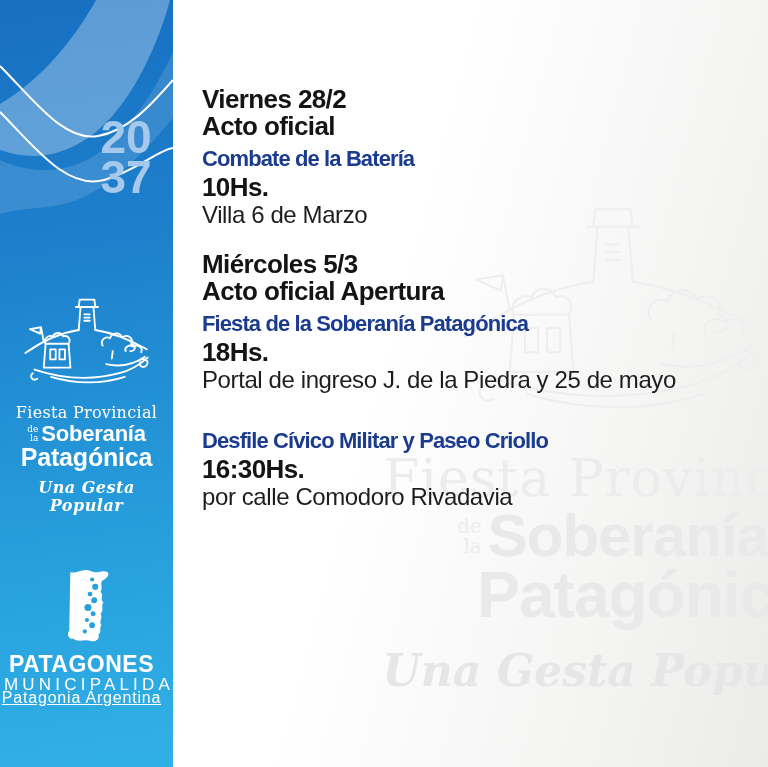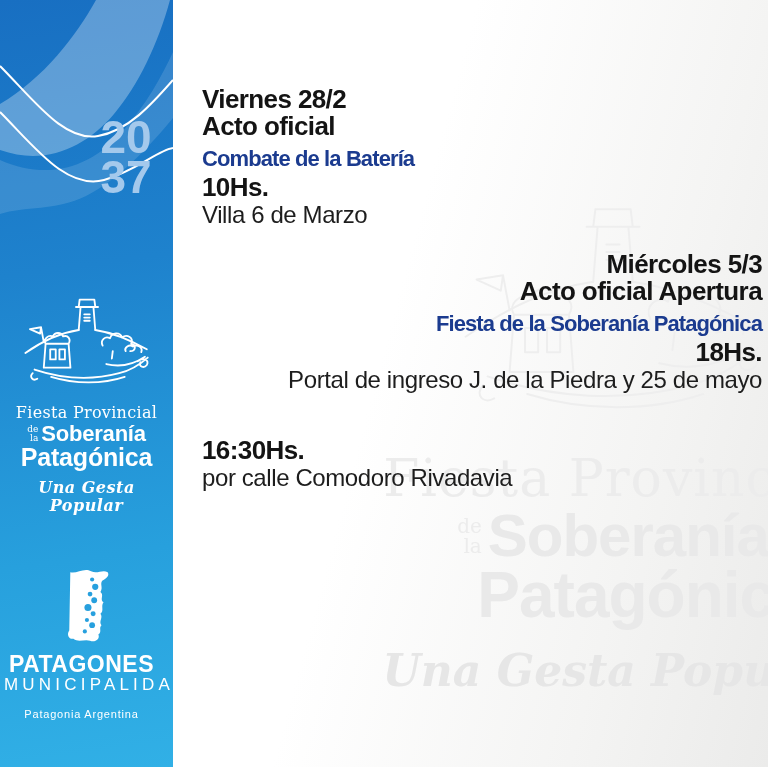--- a/index.html
+++ b/index.html
@@ -21,42 +21,42 @@
   .lrow{display:flex;align-items:center;justify-content:center;margin-top:1px;}
   .lsmall{font-family:"DejaVu Serif",serif;font-size:9px;line-height:9px;text-align:right;margin-right:3px;}
   .lmain{font-weight:800;font-size:22px;line-height:22px;letter-spacing:-0.2px;}
   .lmain2{font-weight:800;font-size:25px;line-height:25px;letter-spacing:-0.2px;}
   .ltag{font-family:"DejaVu Serif",serif;font-style:italic;font-weight:bold;font-size:16px;line-height:18px;margin-top:9px;letter-spacing:0.5px;}
 
   .muni{position:absolute;left:0;top:566px;width:163px;text-align:center;color:#fff;}
   .map{display:block;margin:0 auto;transform:translateX(7px);}
   .mname{font-weight:800;font-size:23px;line-height:24px;letter-spacing:0.5px;margin-top:5px;}
   .msub{font-size:17px;line-height:12px;letter-spacing:4.2px;margin-top:3px;margin-left:4px;}
-  .mregion{font-size:11px;line-height:14px;letter-spacing:0.8px;margin-top:16px;}
+  .mregion{font-size:16px;line-height:14px;letter-spacing:0.8px;margin-top:0;text-decoration:underline;}
 
   
   .main{position:absolute;left:173px;top:0;width:595px;height:767px;overflow:hidden;
     background:linear-gradient(105deg,#ffffff 38%,#f4f4f3 75%,#ebebea 100%);}
 
   .watermark{position:absolute;left:200px;top:196px;width:480px;text-align:center;z-index:1;color:#eeeeee;}
   .scene-w{width:330px;height:253px;stroke-width:0.9;}
   .w1{font-family:"DejaVu Serif",serif;font-size:52px;line-height:54px;letter-spacing:1px;color:#ececec;margin-top:2px;}
   .wrow{display:flex;align-items:center;justify-content:center;margin-top:2px;}
   .wsmall{font-family:"DejaVu Serif",serif;font-size:20px;line-height:20px;text-align:right;margin-right:6px;color:#ececec;}
   .wmain{font-weight:800;font-size:60px;line-height:58px;letter-spacing:-1px;color:#e9e9e9;}
   .wmain2{font-weight:800;font-size:64px;line-height:60px;letter-spacing:-1px;color:#e9e9e9;margin-left:60px;white-space:nowrap;}
   .wtag{font-family:"DejaVu Serif",serif;font-style:italic;font-weight:bold;font-size:44px;line-height:48px;margin-top:22px;color:#e6e6e6;white-space:nowrap;}
 
   .schedule{position:absolute;left:29px;top:86px;width:560px;z-index:2;}
   .block{margin:0;}
   .block .day,.block .etype,.block .time{font-weight:800;font-size:26px;line-height:27px;letter-spacing:-0.6px;color:#141414;}
   .block .title{font-weight:800;font-size:22px;line-height:27px;letter-spacing:-0.9px;color:#1b3b8f;margin:5px 0 2px;}
   .block .loc{font-weight:400;font-size:24px;line-height:27px;letter-spacing:-0.4px;color:#1d1d1d;}
   .block:nth-child(1){margin-bottom:23px;}
-  .block:nth-child(2){margin-bottom:44px;text-align:right;}
+  .block:nth-child(2){margin-bottom:34px;}
   .block:nth-child(3){margin-bottom:21px;}
 </style>
 </head>
 <body>
 
 <svg width="0" height="0" style="position:absolute" aria-hidden="true">
   <defs>
     <g id="scene">
 
       <path d="M68,14 L66,39 M82,14 L84,39 M63,14 L87,14 M66,14 L67,6 L83,6 L84,14 M72,22 h6 M72,25.5 h6 M72,29 h6"></path>
@@ -149,19 +149,20 @@
       <div class="block">
         <div class="day">Miércoles 5/3</div>
         <div class="etype">Acto oficial Apertura</div>
         <div class="title">Fiesta de la Soberanía Patagónica</div>
         <div class="time">18Hs.</div>
         <div class="loc">Portal de ingreso J. de la Piedra y 25 de mayo</div>
       </div>
 
 
       <div class="block">
+        <div class="title">Desfile Cívico Militar y Paseo Criollo</div>
         <div class="time">16:30Hs.</div>
         <div class="loc">por calle Comodoro Rivadavia</div>
       </div>
 
     </section>
   </main>
 </div>
 
 </body></html>

